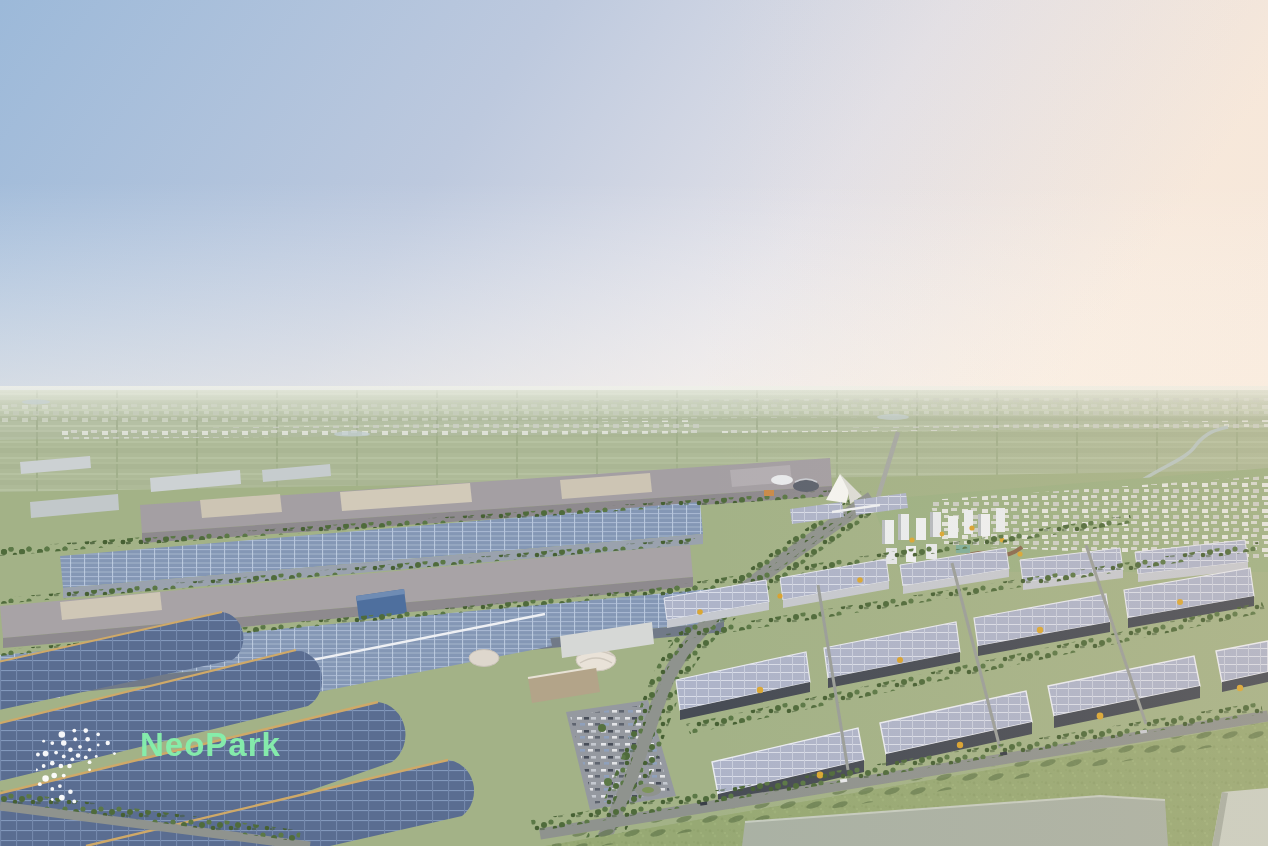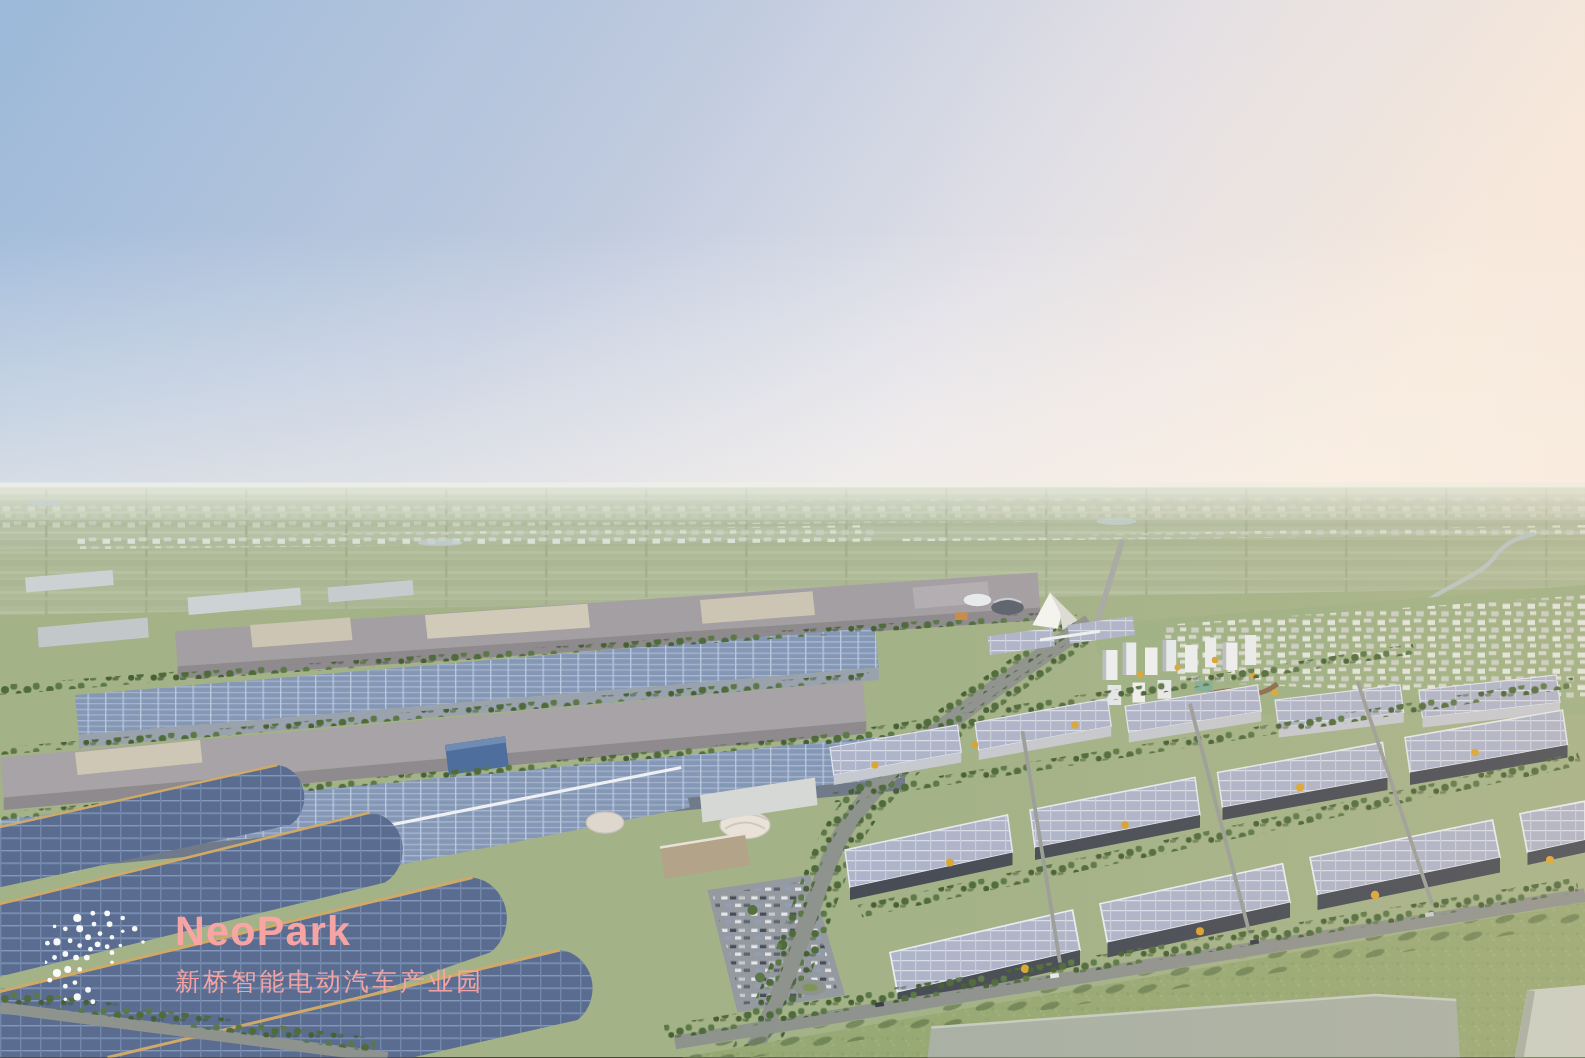--- a/index.html
+++ b/index.html
@@ -1,18 +1,18 @@
 <!DOCTYPE html>
 <html><head>
 <meta charset="utf-8">
 <style>
   html,body{margin:0;padding:0;background:#222;}
   .stage{position:relative;width:1268px;height:846px;overflow:hidden;font-family:"Liberation Sans",sans-serif;}
   .scene{position:absolute;inset:0;display:block;}
-  .watermark{position:absolute;left:36px;top:720px;display:flex;align-items:flex-start;gap:16px;color:#fca5a5;}
+  .watermark{position:absolute;left:36px;top:720px;display:flex;align-items:flex-start;gap:16px;color:#86efac;}
   .wm-logo{width:88px;height:88px;opacity:.95;flex:0 0 auto;margin-top:2px;}
   .wm-text{display:flex;flex-direction:column;margin-top:8px;}
   .wm-brand{font-size:33px;font-weight:bold;letter-spacing:1px;line-height:1.05;opacity:.97;}
   .wm-sub{font-size:20px;letter-spacing:2.5px;margin-top:9px;opacity:.95;}
 </style>
 </head>
 <body>
 
 <div class="stage">
 <svg class="scene" viewBox="0 0 1268 846" preserveAspectRatio="none">
@@ -343,16 +343,15 @@
           <circle cx="56" cy="50" r="1.5"></circle>
         <circle cx="17" cy="81" r="1.5"></circle>
           <circle cx="4" cy="65" r="2"></circle>
           <circle cx="0.5" cy="50" r="1.5"></circle>
         <circle cx="2" cy="34" r="2"></circle>
           <circle cx="8" cy="20" r="1.5"></circle>
       </g>
     </svg>
     <div class="wm-text">
       <div class="wm-brand">NeoPark</div>
-      <div class="wm-sub">新桥智能电动汽车产业园</div>
     </div>
   </div>
 </div>
 
 </body></html>

